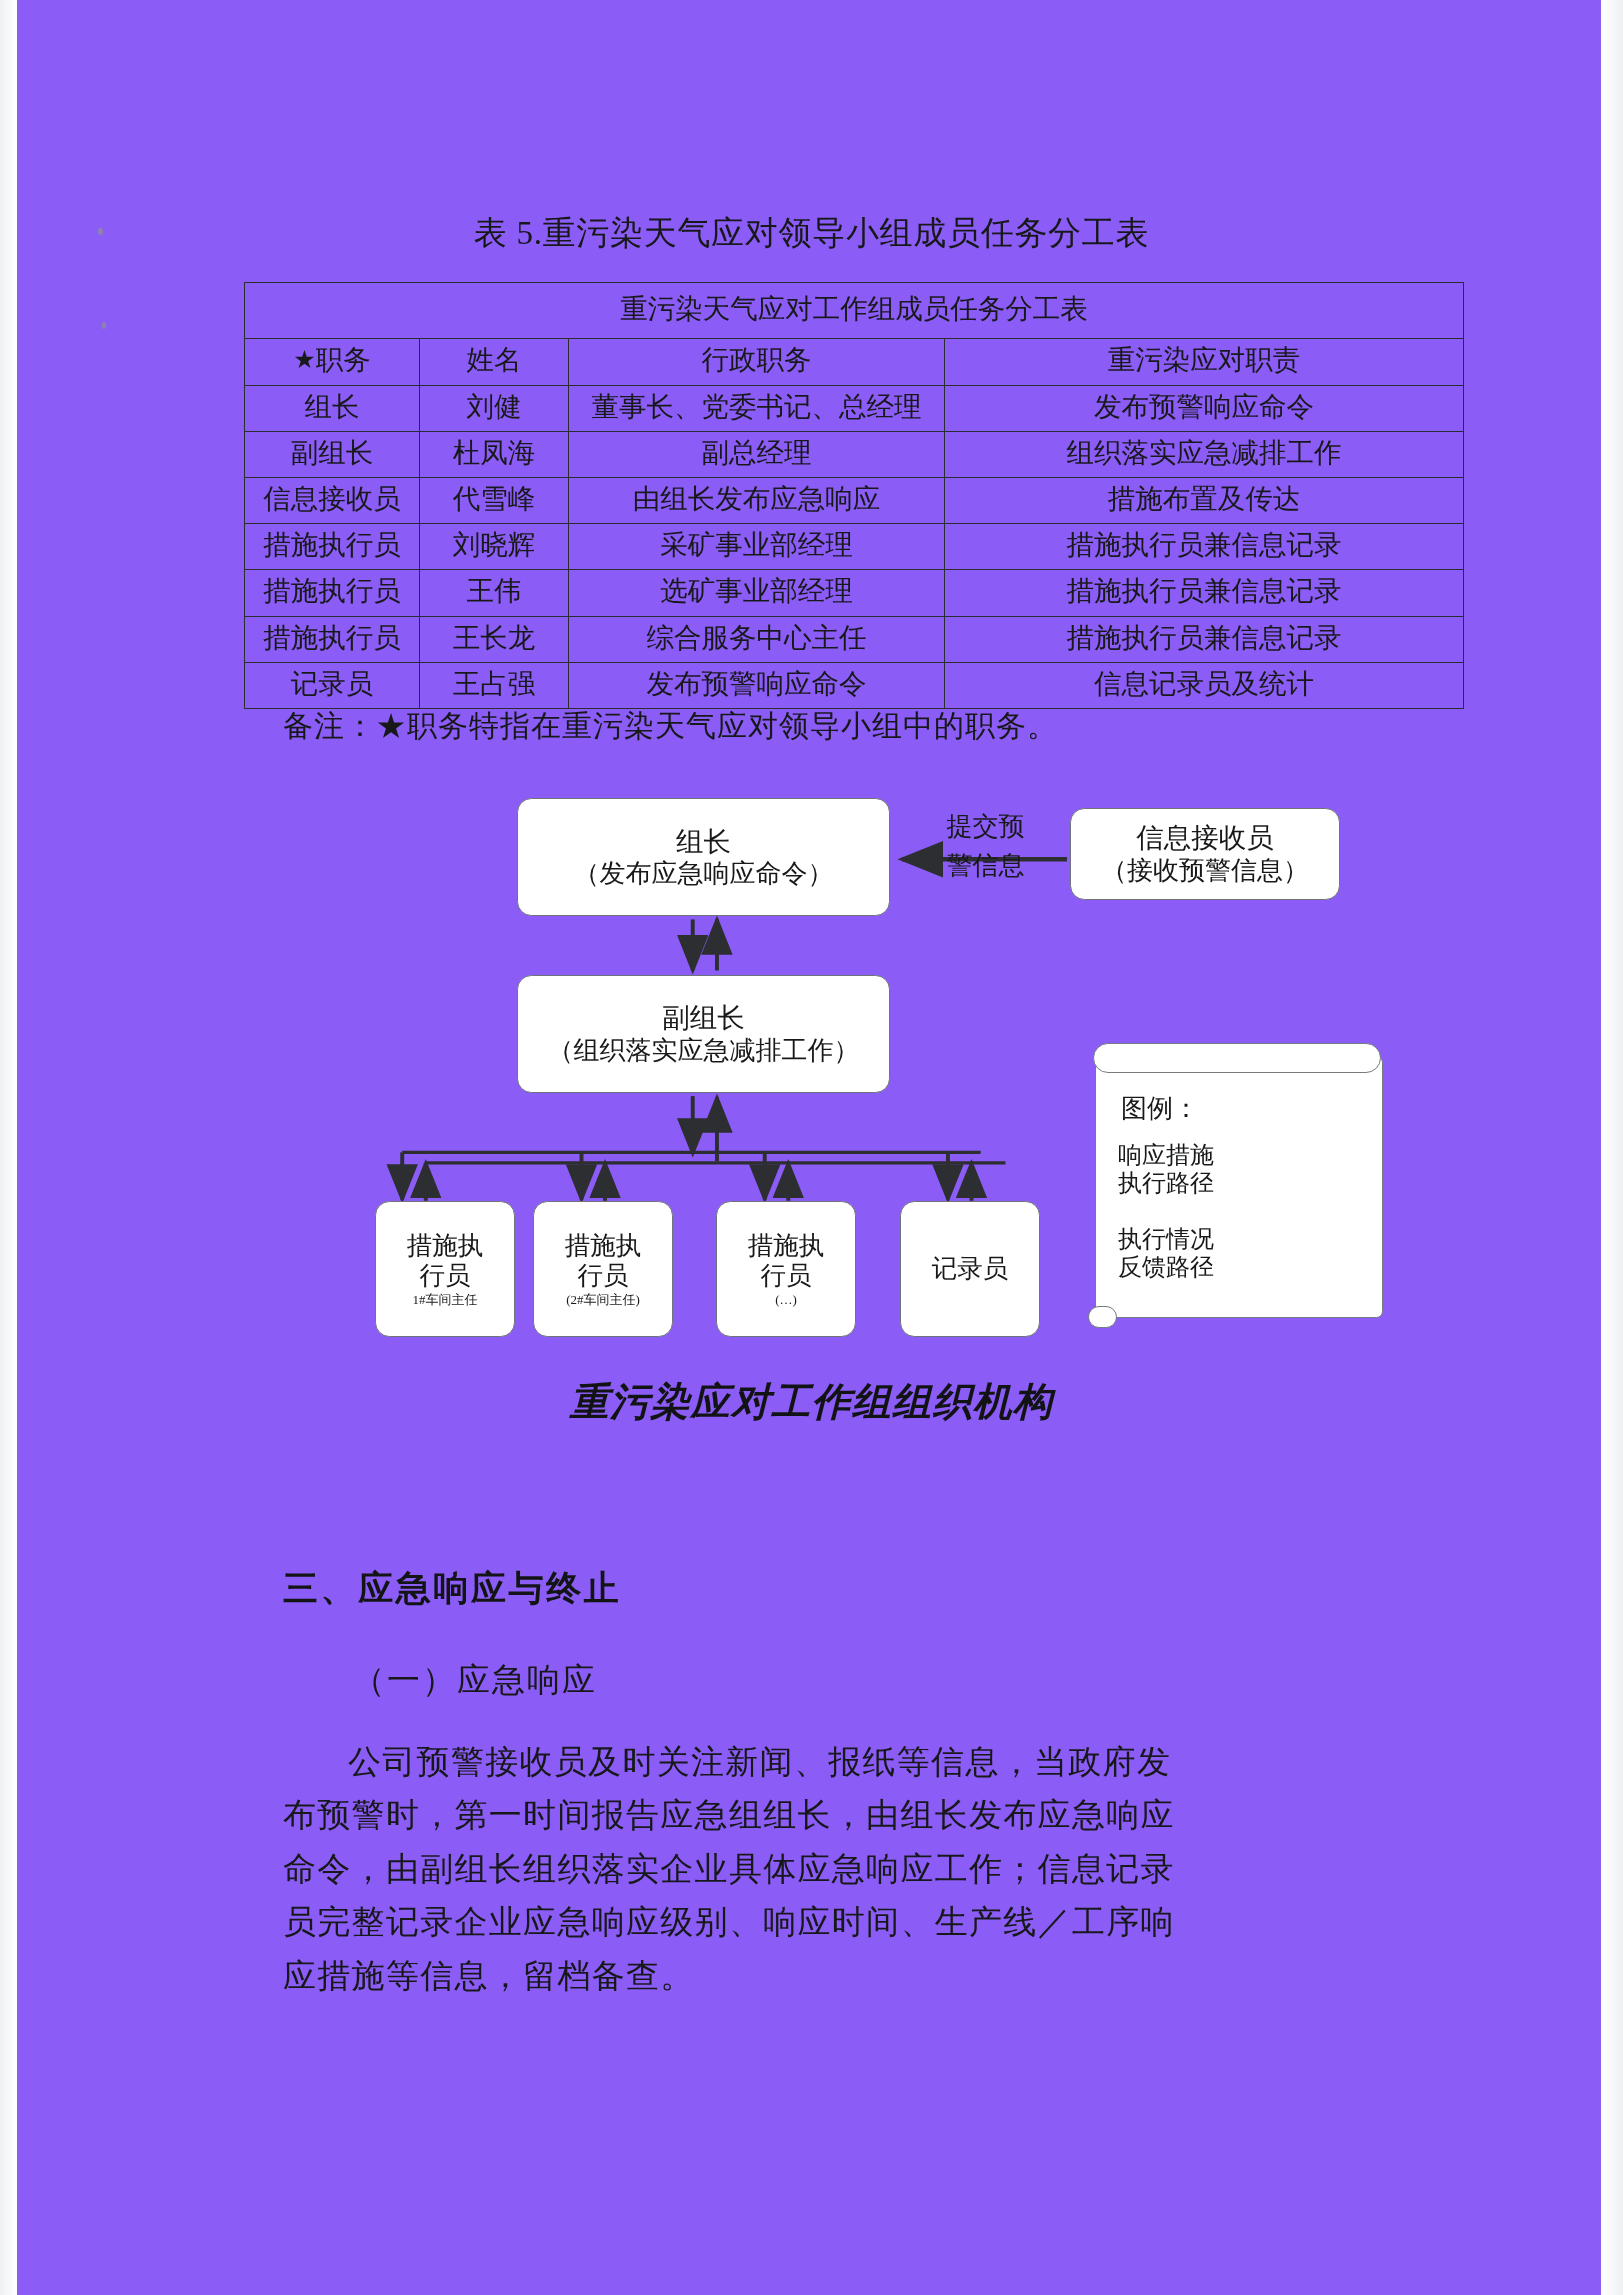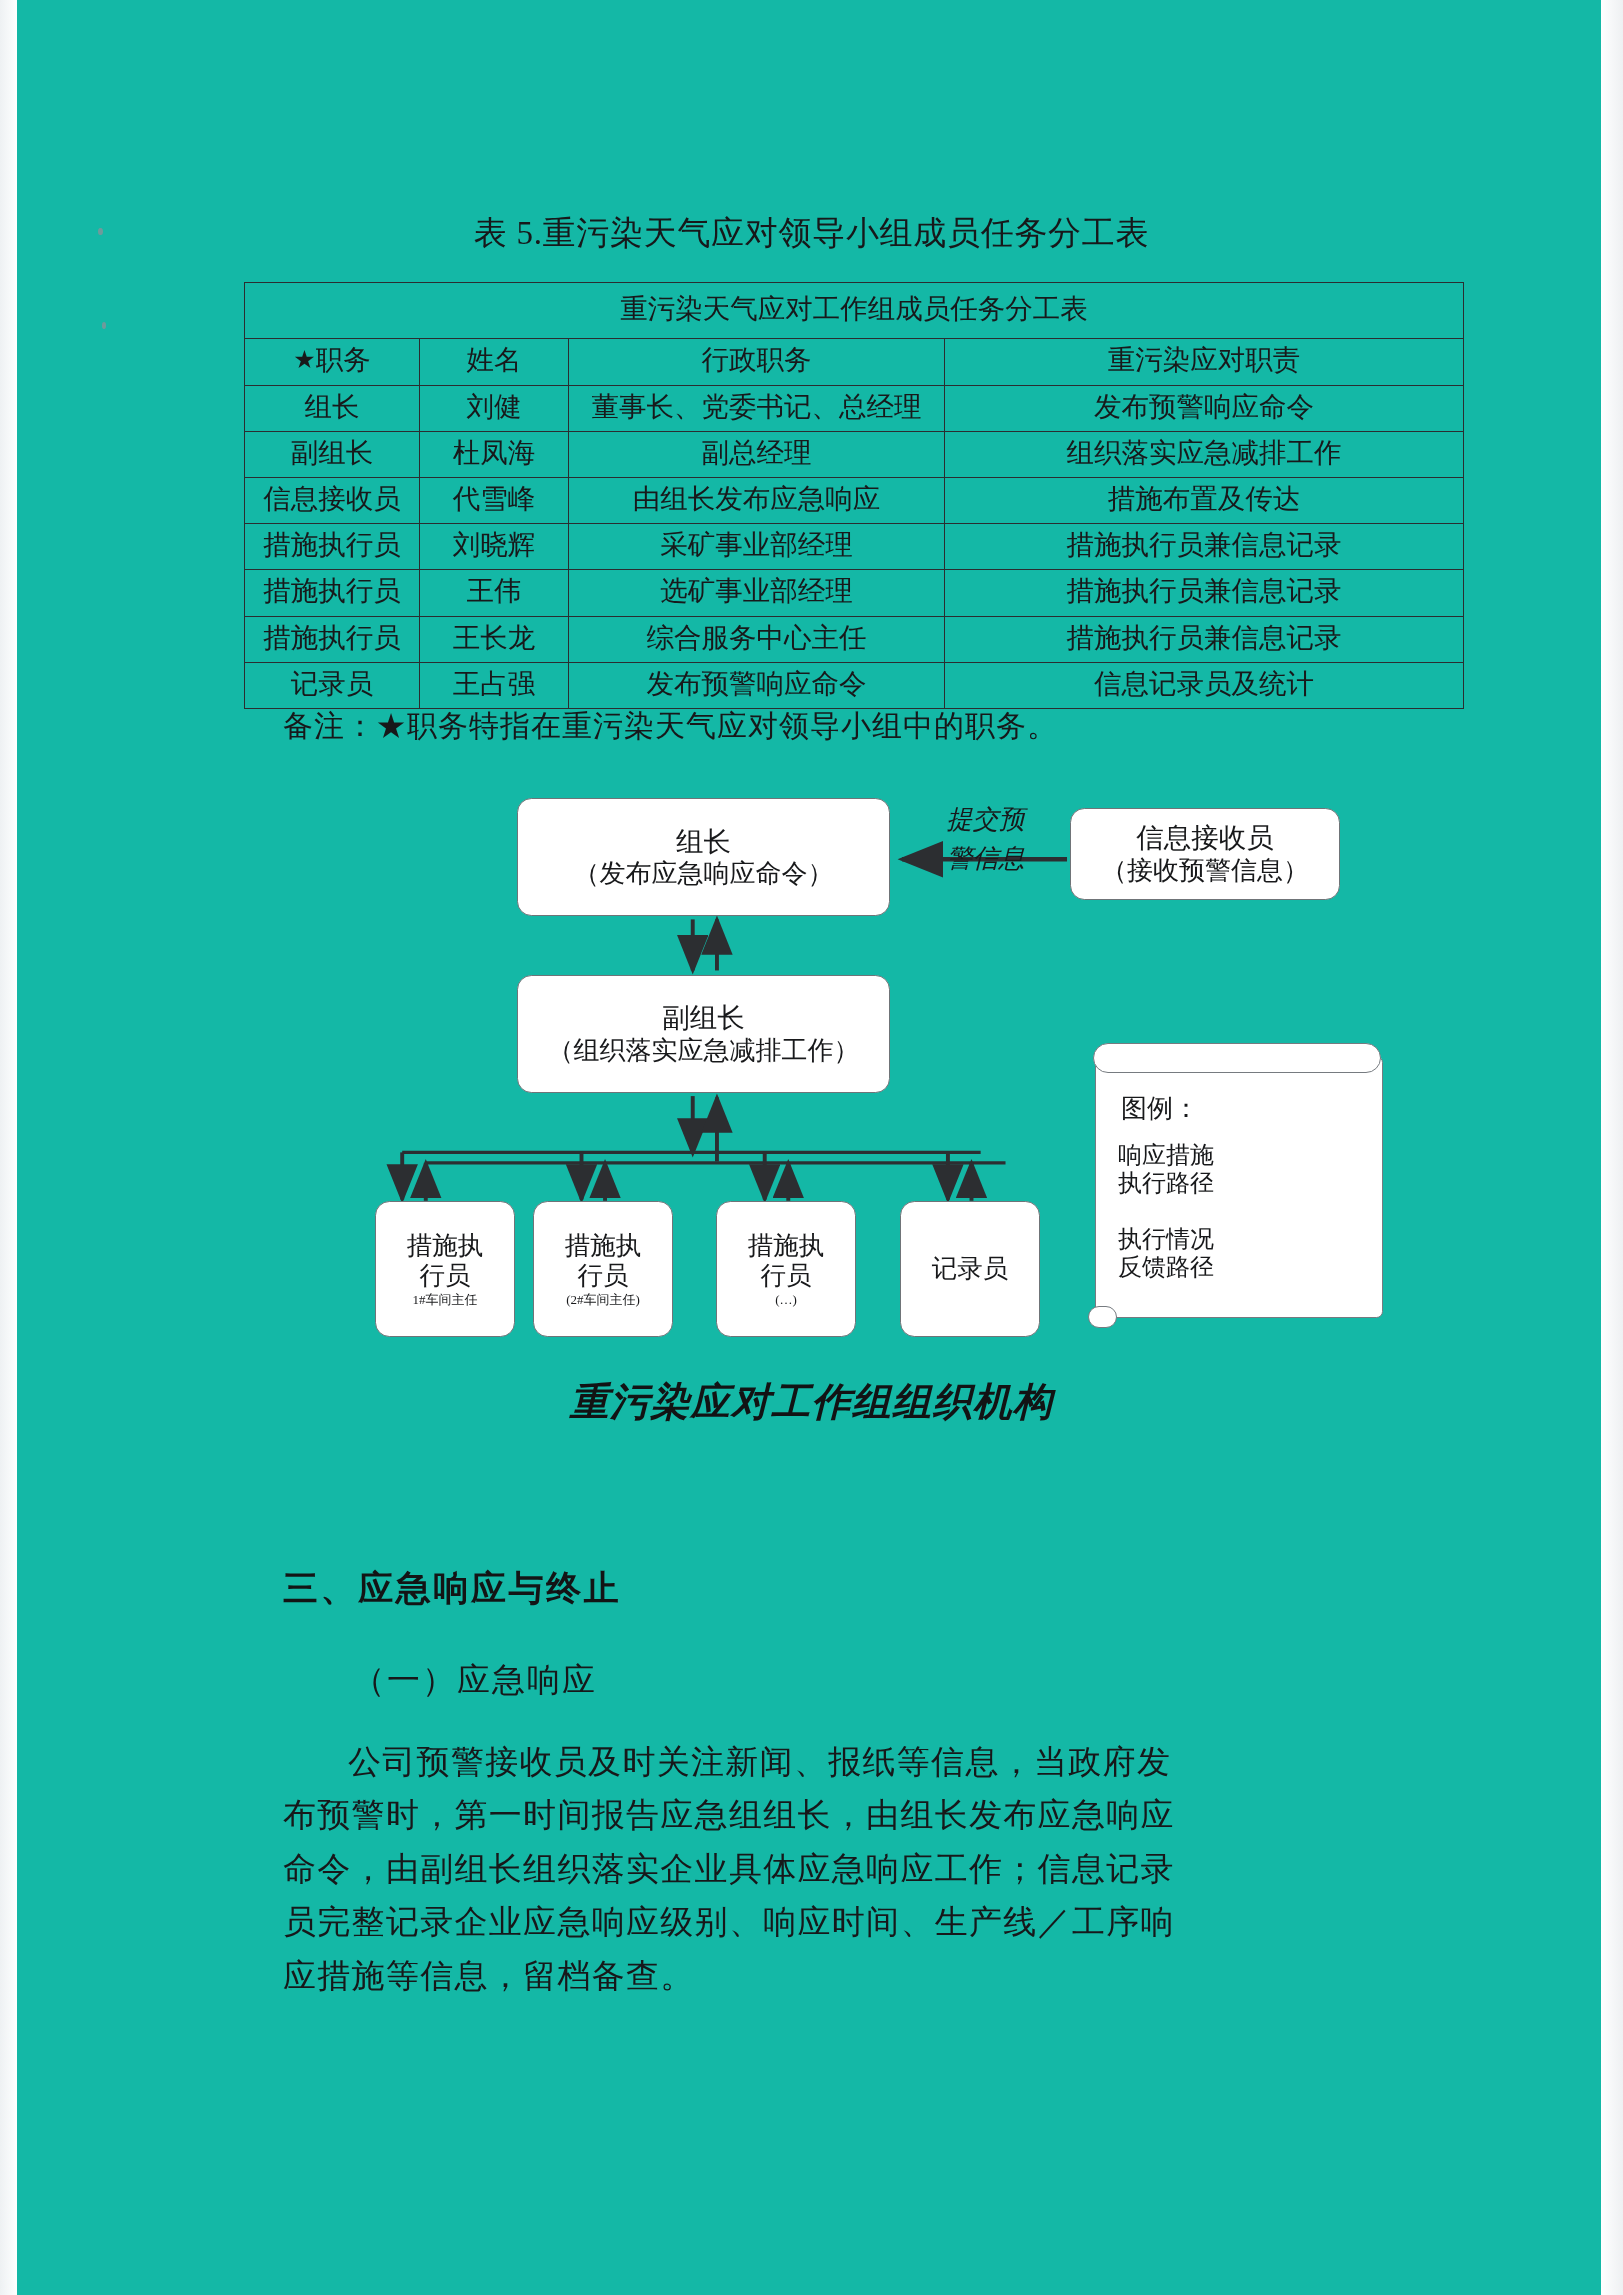--- a/index.html
+++ b/index.html
@@ -8,21 +8,21 @@
     background: #ffffff;
   }
   body {
     font-family: "Liberation Serif", "DejaVu Serif", serif;
     color: #1b1b1b;
   }
   #page {
     position: relative;
     width: 1623px;
     height: 2295px;
-    background: #14b8a6;
+    background: #8b5cf6;
     overflow: hidden;
   }
   
   .scan-edge-left {
     position: absolute;
     left: 0; top: 0;
     width: 17px; height: 2295px;
     background: linear-gradient(to right, #eef1f3 0%, #f7f9fa 55%, #ffffff 100%);
   }
   .scan-edge-right {
@@ -125,21 +125,21 @@
   #node-exec3 { left: 716px; top: 419px; width: 140px; height: 136px; }
   #node-recorder { left: 900px; top: 419px; width: 140px; height: 136px; }
 
   .flow-label {
     position: absolute;
     font-size: 26px;
     line-height: 1.5;
     color: #18191b;
     text-align: center;
   }
-  #label-submit { left: 917px; top: 18px; width: 137px; font-style: italic; }
+  #label-submit { left: 917px; top: 25px; width: 137px; }
 
   
   #legend {
     position: absolute;
     left: 1095px;
     top: 274px;
     width: 288px;
     height: 262px;
     border: 1.3px solid #767b80;
     border-radius: 6.5px;

